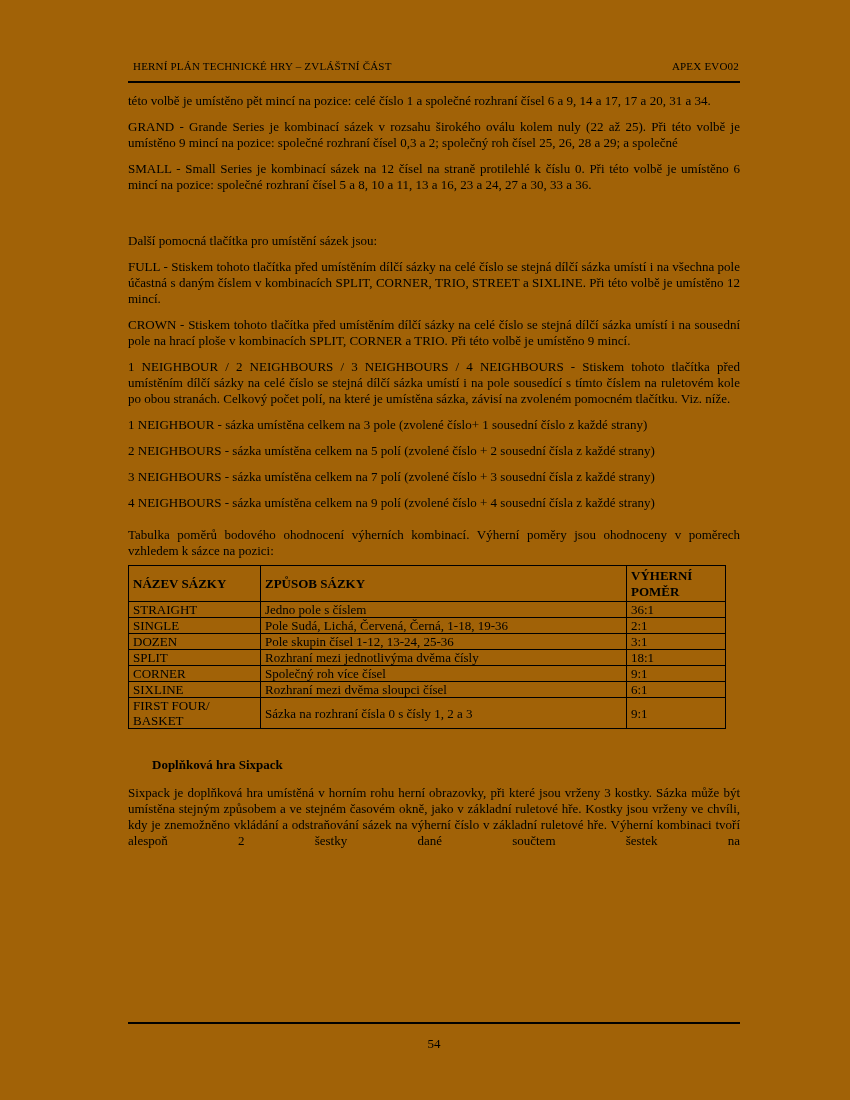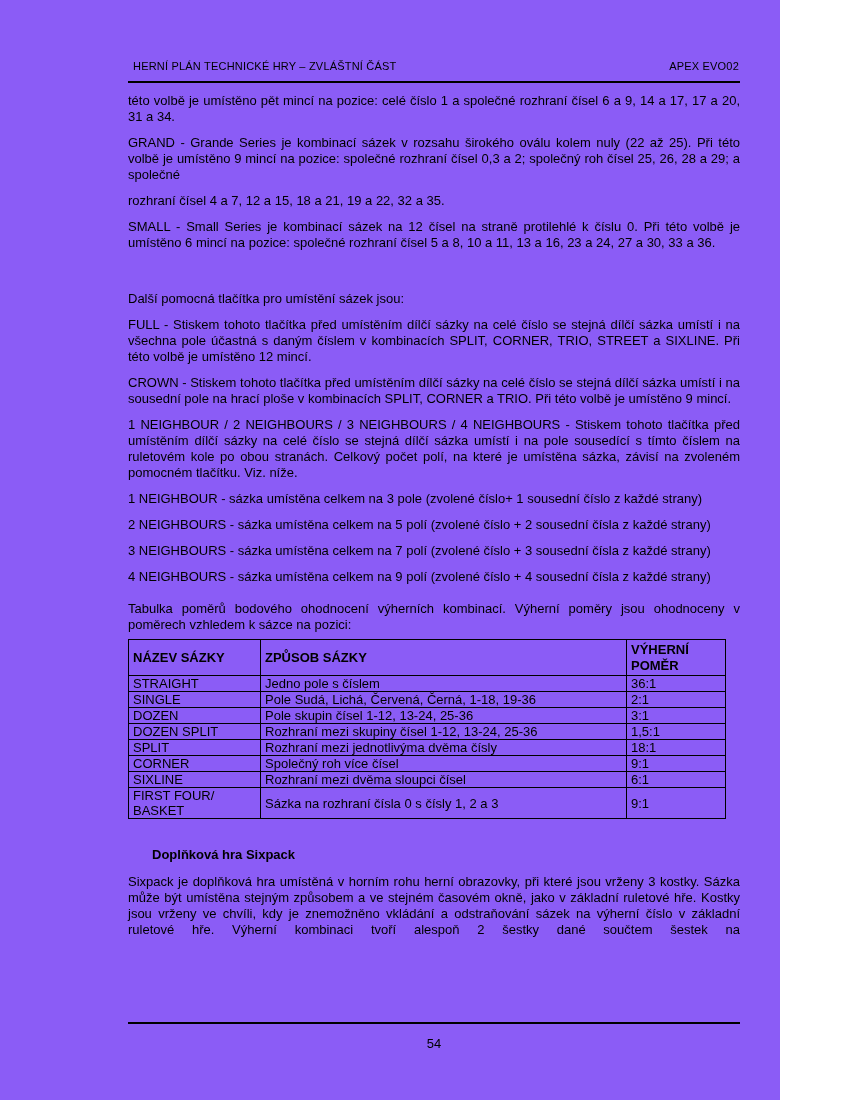--- a/index.html
+++ b/index.html
@@ -2,25 +2,25 @@
 <html><head>
 <meta charset="utf-8">
 <style>
   html, body {
     margin: 0;
     padding: 0;
     background: #ffffff;
   }
   .page {
     position: relative;
-    width: 780px;
+    width: 850px;
     height: 1100px;
-    background: #8b5cf6;
+    background: #a16207;
     color: #000000;
-    font-family: Liberation Sans, sans-serif;
+    font-family: Liberation Serif, serif;
     overflow: hidden;
   }
   .content {
     position: absolute;
     left: 128px;
     top: 60px;
     width: 612px;
   }
   .page-header {
     display: flex;
@@ -87,21 +87,20 @@
 <div class="page">
   <div class="content">
 
     <div class="page-header">
       <span>HERNÍ PLÁN TECHNICKÉ HRY – ZVLÁŠTNÍ ČÁST</span>
       <span>APEX EVO02</span>
     </div>
 
     <p class="body">této volbě je umístěno pět mincí na pozice: celé číslo 1 a společné rozhraní čísel 6 a 9, 14 a 17, 17 a 20, 31 a 34.</p>
     <p class="body">GRAND - Grande Series je kombinací sázek v rozsahu širokého oválu kolem nuly (22 až 25). Při této volbě je umístěno 9 mincí na pozice: společné rozhraní čísel 0,3 a 2; společný roh čísel 25, 26, 28 a 29; a společné</p>
-    <p class="body">rozhraní čísel 4 a 7, 12 a 15, 18 a 21, 19 a 22, 32 a 35.</p>
     <p class="body">SMALL - Small Series je kombinací sázek na 12 čísel na straně protilehlé k číslu 0. Při této volbě je umístěno 6 mincí na pozice: společné rozhraní čísel 5 a 8, 10 a 11, 13 a 16, 23 a 24, 27 a 30, 33 a 36.</p>
     <p class="body gap-lg">Další pomocná tlačítka pro umístění sázek jsou:</p>
     <p class="body">FULL - Stiskem tohoto tlačítka před umístěním dílčí sázky na celé číslo se stejná dílčí sázka umístí i na všechna pole účastná s daným číslem v kombinacích SPLIT, CORNER, TRIO, STREET a SIXLINE. Při této volbě je umístěno 12 mincí.</p>
     <p class="body">CROWN - Stiskem tohoto tlačítka před umístěním dílčí sázky na celé číslo se stejná dílčí sázka umístí i na sousední pole na hrací ploše v kombinacích SPLIT, CORNER a TRIO. Při této volbě je umístěno 9 mincí.</p>
     <p class="body">1 NEIGHBOUR / 2 NEIGHBOURS / 3 NEIGHBOURS / 4 NEIGHBOURS - Stiskem tohoto tlačítka před umístěním dílčí sázky na celé číslo se stejná dílčí sázka umístí i na pole sousedící s tímto číslem na ruletovém kole po obou stranách. Celkový počet polí, na které je umístěna sázka, závisí na zvoleném pomocném tlačítku. Viz. níže.</p>
     <p class="body">1 NEIGHBOUR - sázka umístěna celkem na 3 pole (zvolené číslo+ 1 sousední číslo z každé strany)</p>
     <p class="body">2 NEIGHBOURS - sázka umístěna celkem na 5 polí (zvolené číslo + 2 sousední čísla z každé strany)</p>
     <p class="body">3 NEIGHBOURS - sázka umístěna celkem na 7 polí (zvolené číslo + 3 sousední čísla z každé strany)</p>
     <p class="body">4 NEIGHBOURS - sázka umístěna celkem na 9 polí (zvolené číslo + 4 sousední čísla z každé strany)</p>
     <p class="body gap-md">Tabulka poměrů bodového ohodnocení výherních kombinací. Výherní poměry jsou ohodnoceny v poměrech vzhledem k sázce na pozici:</p>
@@ -129,25 +128,20 @@
             <td>SINGLE</td>
             <td>Pole Sudá, Lichá, Červená, Černá, 1-18, 19-36</td>
             <td>2:1</td>
           </tr>
           <tr>
             <td>DOZEN</td>
             <td>Pole skupin čísel 1-12, 13-24, 25-36</td>
             <td>3:1</td>
           </tr>
           <tr>
-            <td>DOZEN SPLIT</td>
-            <td>Rozhraní mezi skupiny čísel 1-12, 13-24, 25-36</td>
-            <td>1,5:1</td>
-          </tr>
-          <tr>
             <td>SPLIT</td>
             <td>Rozhraní mezi jednotlivýma dvěma čísly</td>
             <td>18:1</td>
           </tr>
           <tr>
             <td>CORNER</td>
             <td>Společný roh více čísel</td>
             <td>9:1</td>
           </tr>
           <tr>

